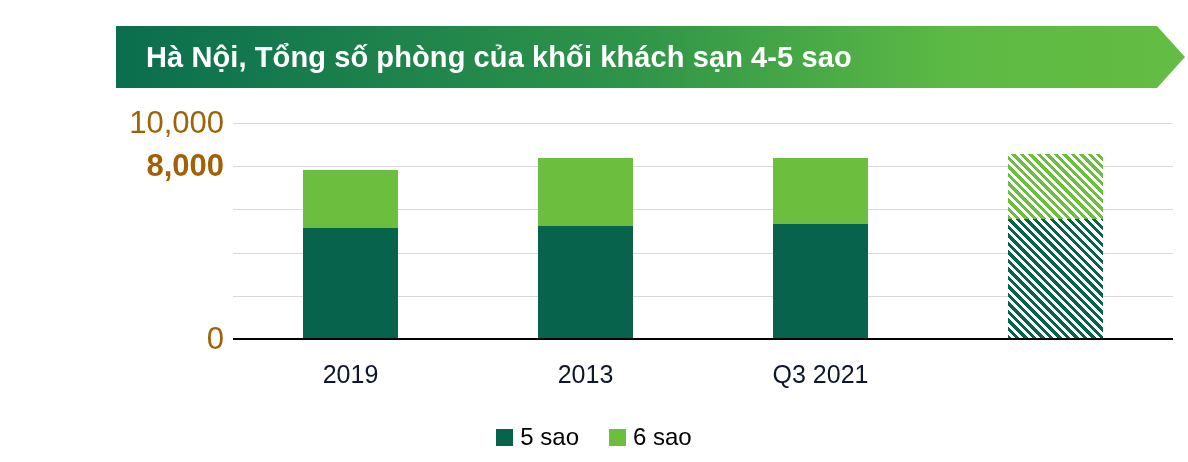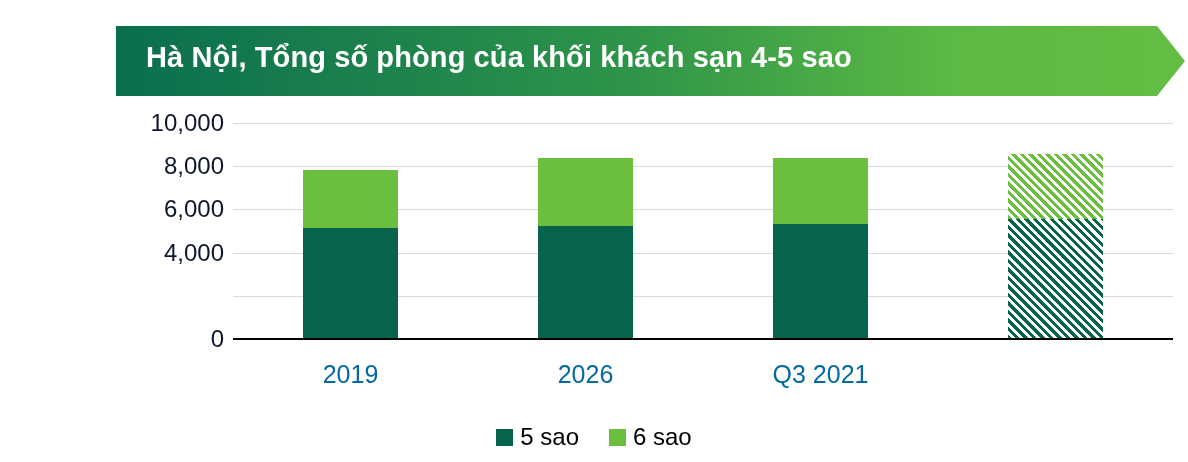--- a/index.html
+++ b/index.html
@@ -15,21 +15,21 @@
     overflow: hidden;
     position: relative;
   }
 
   
   #title-banner {
     position: absolute;
     left: 116px;
     top: 26px;
     width: 1069px;
-    height: 70px;
+    height: 62px;
   }
   #title-banner .banner-shape {
     position: absolute;
     inset: 0;
     background: linear-gradient(90deg, #0a6e4f 0%, #2e9449 48%, #5cb944 78%, #64bd43 100%);
     -webkit-clip-path: polygon(0 0, calc(100% - 28px) 0, 100% 50%, calc(100% - 28px) 100%, 0 100%);
     clip-path: polygon(0 0, calc(100% - 28px) 0, 100% 50%, calc(100% - 28px) 100%, 0 100%);
   }
   #banner-title-text {
     position: absolute;
@@ -58,23 +58,23 @@
     left: 96px;
     top: 110px;
     width: 128px;
     height: 242px;
   }
   .y-tick {
     position: absolute;
     right: 0;
     width: 128px;
     text-align: right;
-    font-size: 24px;
+    font-size: 31px;
     line-height: 26px;
-    color: #0f172a;
+    color: #a16207;
   }
 
   #plot {
     position: absolute;
     left: 233px;
     top: 123px;
     width: 940px;
     height: 216px;
   }
   .gridline {
@@ -126,21 +126,21 @@
     width: 940px;
     height: 34px;
   }
   .x-tick {
     position: absolute;
     top: 0;
     width: 235px;
     text-align: center;
     font-size: 25px;
     line-height: 32px;
-    color: #0369a1;
+    color: #0f172a;
   }
 
   #legend {
     position: absolute;
     left: 0;
     top: 420px;
     width: 1188px;
     height: 34px;
     display: flex;
     justify-content: center;
@@ -168,23 +168,21 @@
 
 <div id="title-banner">
   <div class="banner-shape"></div>
   <div id="banner-title-text">Hà Nội, Tổng số phòng của khối khách sạn 4-5 sao</div>
 </div>
 
 <div id="chart">
 
   <div id="y-tick-labels">
       <div class="y-tick" style="top: 0px;">10,000</div>
-      <div class="y-tick" style="top: 43.2px;">8,000</div>
-      <div class="y-tick" style="top: 86.4px;">6,000</div>
-      <div class="y-tick" style="top: 129.6px;">4,000</div>
+      <div class="y-tick" style="top: 43.2px; font-weight: bold;">8,000</div>
       <div class="y-tick" style="top: 216px;">0</div>
     </div>
 
   <div id="plot">
       <div class="gridline" style="top: 0px;"></div>
       <div class="gridline" style="top: 43.2px;"></div>
       <div class="gridline" style="top: 86.4px;"></div>
       <div class="gridline" style="top: 129.6px;"></div>
       <div class="gridline" style="top: 172.8px;"></div>
       <div class="bar-group" style="left: 70px; height: 168.912px;">
@@ -202,21 +200,21 @@
       <div class="bar-group" style="left: 775px; height: 184.896px;">
         <div class="bar-seg seg-5 forecast" style="bottom: 0px; height: 120.096px;"></div>
         <div class="bar-seg seg-4 forecast" style="bottom: 120.096px; height: 64.8px;"></div>
       </div>
     </div>
 
   <div id="axis-line"></div>
 
   <div id="x-tick-labels">
       <div class="x-tick" style="left: 0px; width: 235px;">2019</div>
-      <div class="x-tick" style="left: 235px; width: 235px;">2026</div>
+      <div class="x-tick" style="left: 235px; width: 235px;">2013</div>
       <div class="x-tick" style="left: 470px; width: 235px;">Q3 2021</div>
     </div>
 
   <div id="legend">
       <div class="legend-item">
         <span class="legend-swatch" style="background: rgb(7, 99, 75);"></span>
         <span class="legend-label">5 sao</span>
       </div>
       <div class="legend-item">
         <span class="legend-swatch" style="background: rgb(108, 190, 62);"></span>

